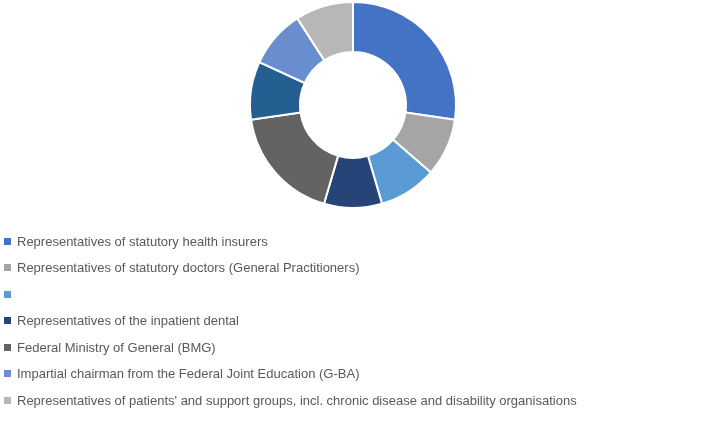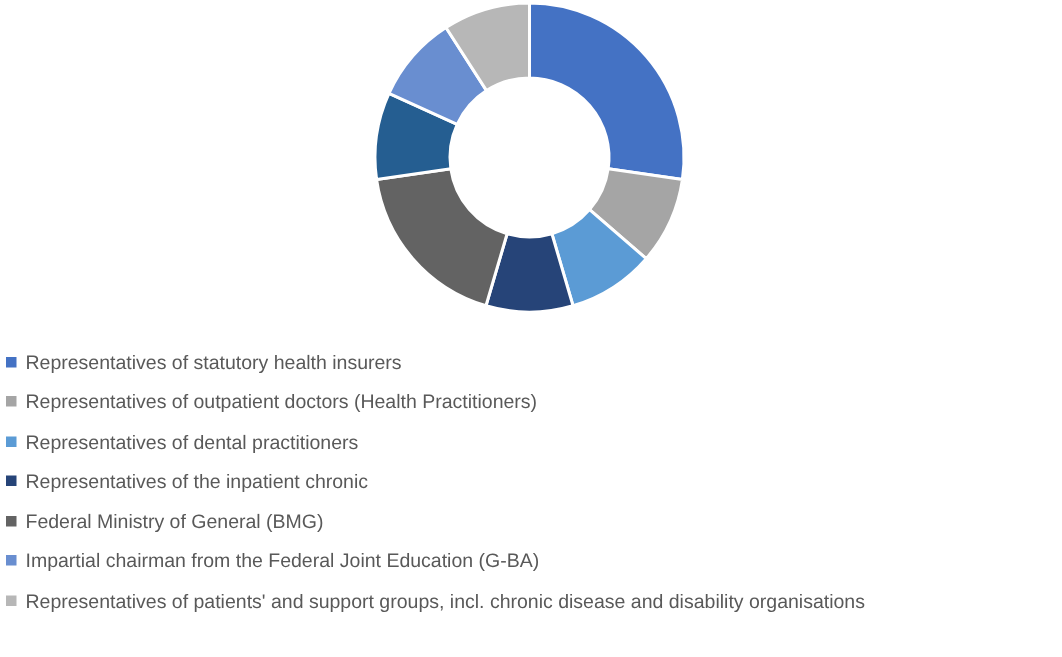--- a/index.html
+++ b/index.html
@@ -68,31 +68,30 @@
     </svg>
 
   <ul class="legend">
     <li class="legend-row">
       <span class="swatch" style="background: rgb(68, 114, 196);"></span>
       <span class="legend-label">Representatives of statutory health insurers</span>
     </li>
 
     <li class="legend-row">
       <span class="swatch" style="background: rgb(165, 165, 165);"></span>
-      <span class="legend-label">Representatives of outpatient doctors (Health Practitioners)</span>
+      <span class="legend-label">Representatives of statutory doctors (General Practitioners)</span>
     </li>
 
     <li class="legend-row">
       <span class="swatch" style="background: rgb(91, 155, 213);"></span>
-      <span class="legend-label">Representatives of dental practitioners</span>
     </li>
 
     <li class="legend-row">
       <span class="swatch" style="background: rgb(38, 68, 120);"></span>
-      <span class="legend-label">Representatives of the inpatient chronic</span>
+      <span class="legend-label">Representatives of the inpatient dental</span>
     </li>
 
     <li class="legend-row">
       <span class="swatch" style="background: rgb(99, 99, 99);"></span>
       <span class="legend-label">Federal Ministry of General (BMG)</span>
     </li>
 
 
     <li class="legend-row">
       <span class="swatch" style="background: rgb(105, 142, 208);"></span>

